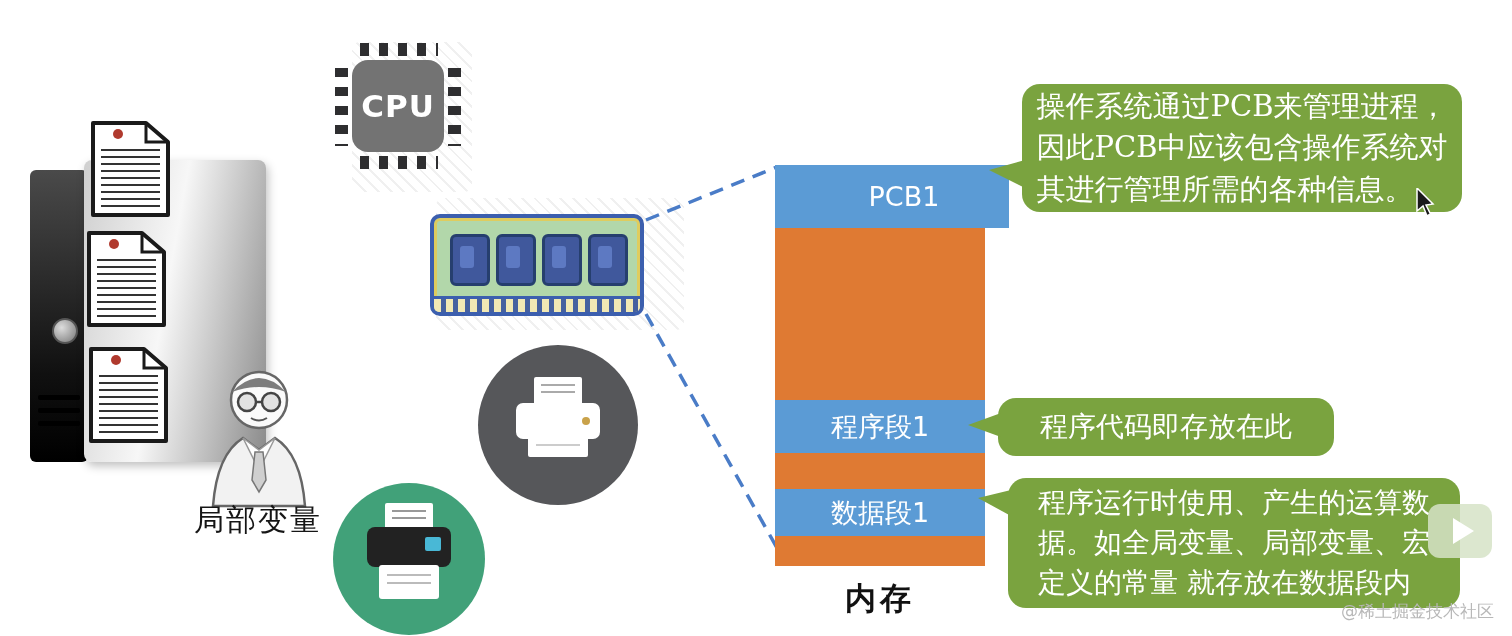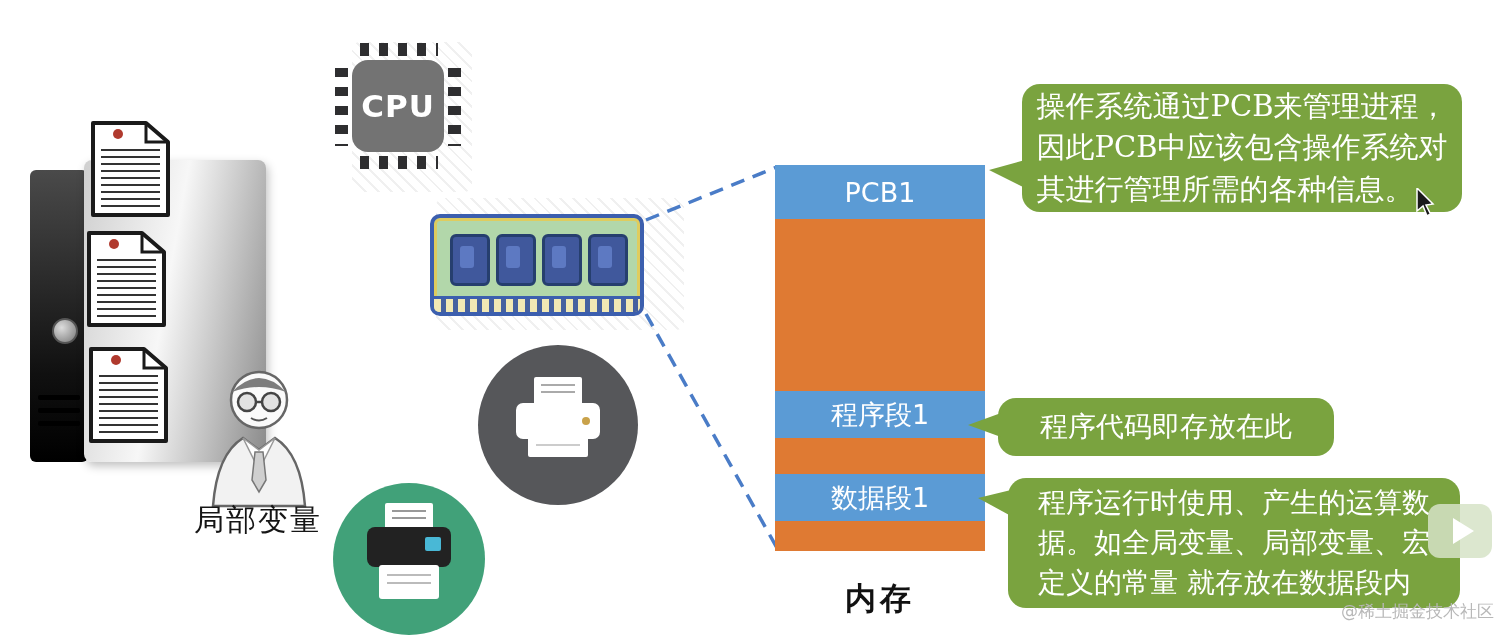--- a/index.html
+++ b/index.html
@@ -55,21 +55,21 @@
   .printer-circle{position:absolute;border-radius:50%;}
   .printer-gray{left:478px;top:345px;width:160px;height:160px;background:#56575a;}
   .printer-green{left:333px;top:483px;width:152px;height:152px;background:#41a179;}
   .printer-circle svg{display:block;}
 
   
   .memory{position:absolute;left:775px;top:165px;width:210px;}
   .seg{width:100%;display:flex;align-items:center;justify-content:center;color:#fff;font-size:27px;}
   .seg-blue{background:#5b9bd5;}
   .seg-orange{background:#df7a33;}
-  .seg1{height:54px;}.seg2{height:172px;}.seg3{height:47px;}
+  .seg1{height:63px;padding-left:24px;}.seg2{height:172px;}.seg3{height:53px;}
   .seg4{height:36px;}.seg5{height:47px;}.seg6{height:30px;}
   .memory-caption{position:absolute;left:845px;top:578px;font-size:31px;color:#111;letter-spacing:4px;font-weight:bold;}
 
   
   .overlay{position:absolute;left:0;top:0;width:1512px;height:636px;pointer-events:none;}
 
   
   .bubble{position:absolute;background:#7aa33f;border-radius:18px;color:#fff;
     display:flex;align-items:center;justify-content:center;text-align:left;
     white-space:pre-line;font-family:"DejaVu Serif","Liberation Serif",serif;}

